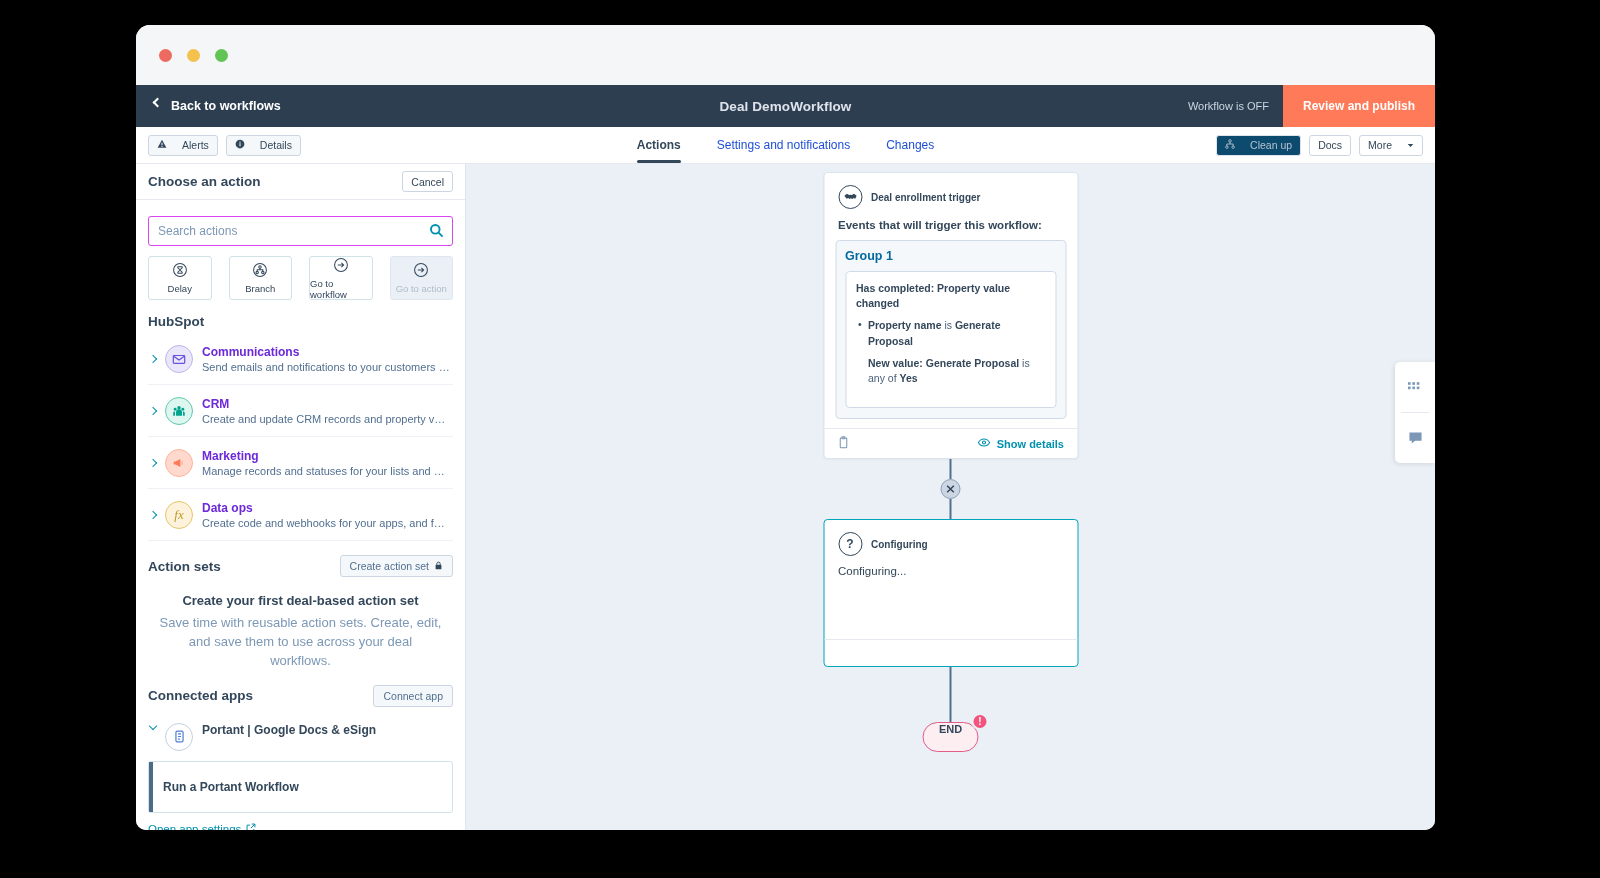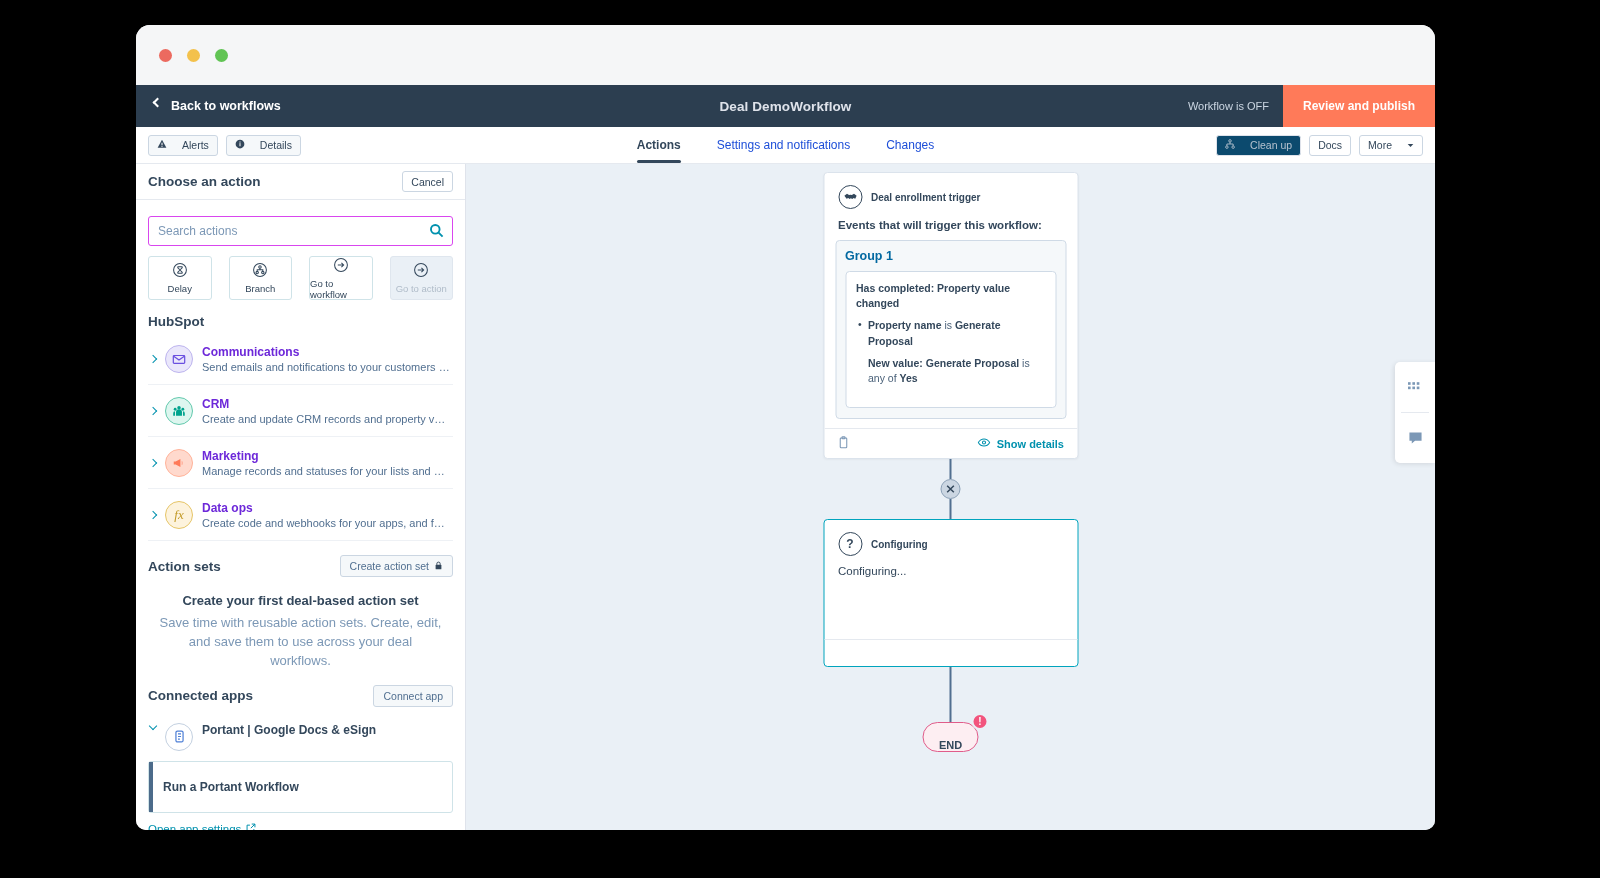--- a/index.html
+++ b/index.html
@@ -404,21 +404,21 @@
   .step-title { font-size: 10px; font-weight: bold; color: #33475b; }
   .step-body { padding: 9px 14px 0 14px; font-size: 11.5px; color: #33475b; flex: 1; }
   .step-foot { border-top: 1px solid #e5e9ef; height: 27px; }
 
   .end-wrap { position: relative; }
   .end-node {
     width: 56px; height: 30px;
     border-radius: 15px;
     background: #fdeef2;
     border: 1.5px solid #e05c8a;
-    display: flex; align-items: flex-end; justify-content: center;
+    display: flex; align-items: flex-start; justify-content: center;
     font-size: 11px; font-weight: bold; color: #33475b;
   }
   .end-badge {
     position: absolute;
     right: -10px; top: -9px;
     width: 17px; height: 17px; border-radius: 50%;
     background: #f2547d;
     border: 2px solid #eaf0f6;
     color: #fff;
     font-size: 10px; font-weight: bold;

